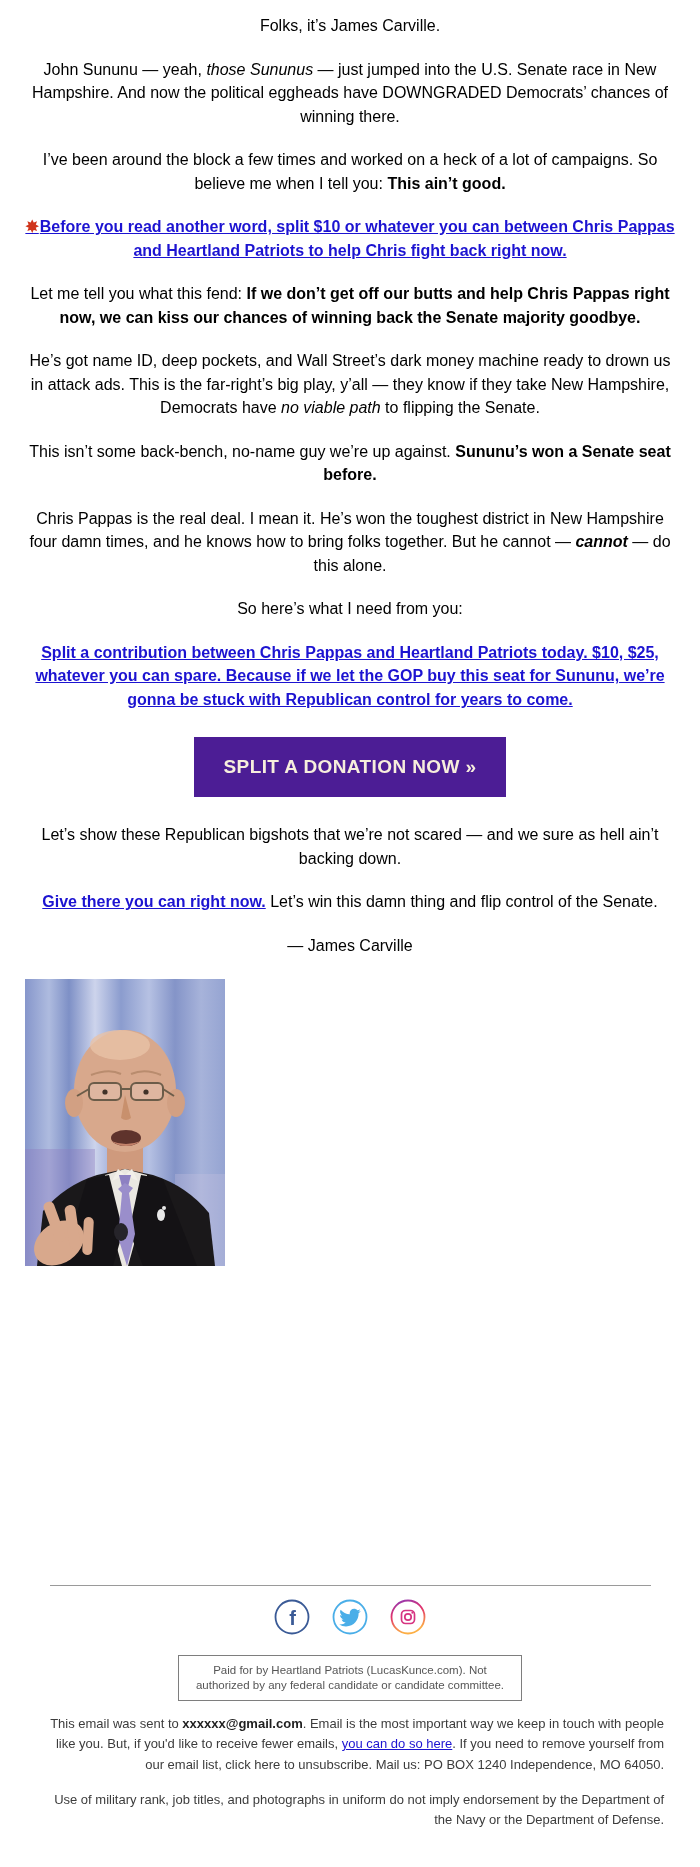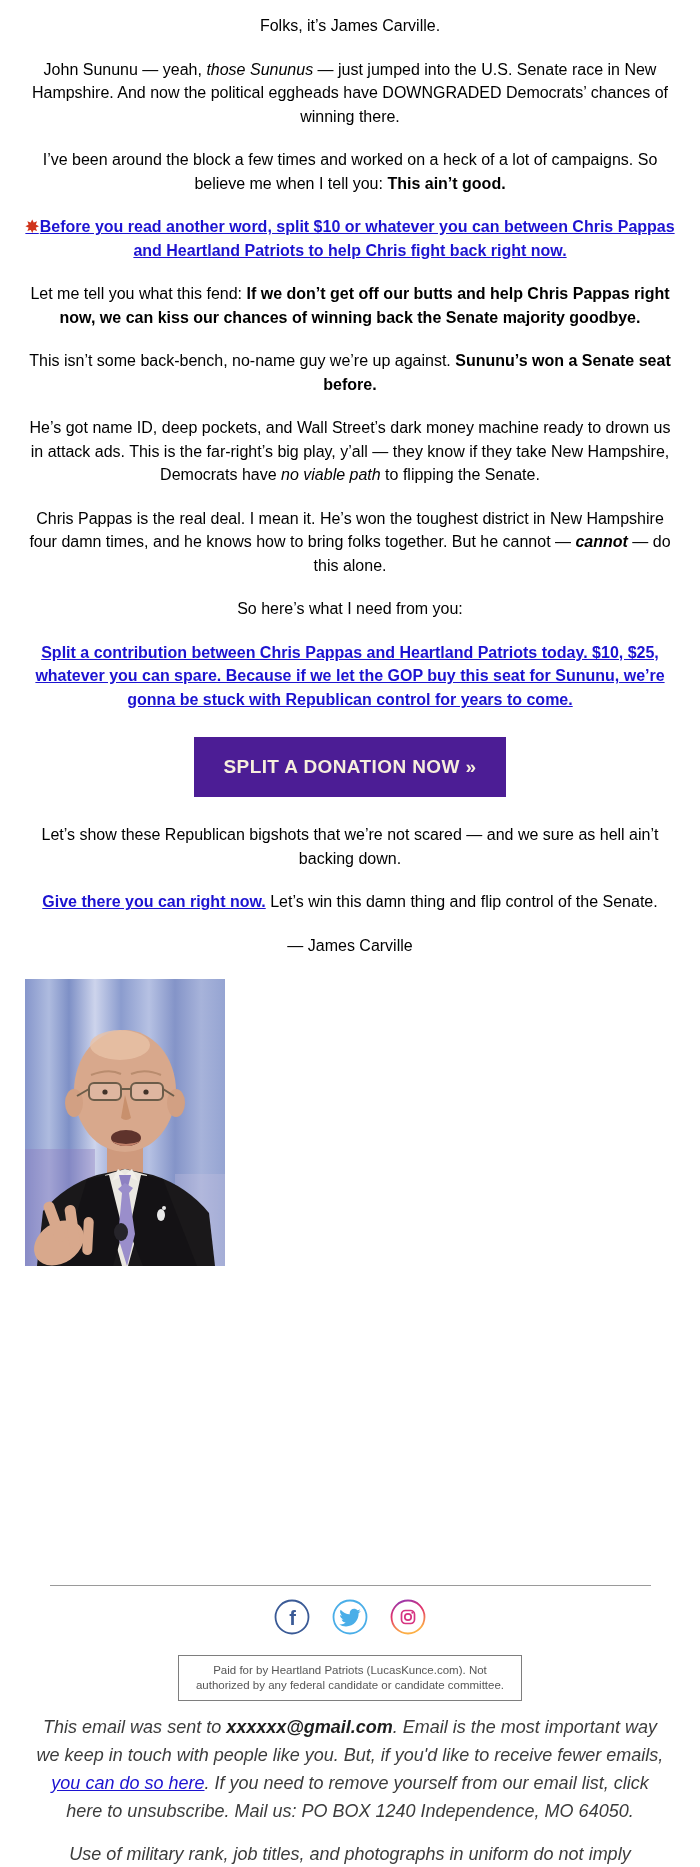--- a/index.html
+++ b/index.html
@@ -24,44 +24,44 @@
   }
   .photo{margin:22px 0 0 3px;line-height:0;}
   .footer{position:absolute;top:1585px;left:0;width:700px;}
   .divider{border:none;border-top:1px solid #9a9a9a;width:601px;margin:0 auto;}
   .social{text-align:center;margin-top:13px;line-height:0;}
   .social a{display:inline-block;margin:0 9px;cursor:pointer;}
   .paidbox{
     width:322px;margin:20px auto 8px;border:1px solid #7e7e7e;
     padding:7px 10px;font-size:11.5px;line-height:1.32;color:#565656;text-align:center;
   }
-  .fine{font-size:18px;line-height:1.55;color:#3c3c3c;text-align:center;width:628px;margin:13px auto 0;font-style:italic;}
+  .fine{font-size:13px;line-height:1.55;color:#3c3c3c;text-align:right;width:628px;margin:13px auto 0;}
   .fine .em{font-weight:bold;color:#1f1f1f;}
   a.smalllink{color:#1c13d1;text-decoration:underline;cursor:pointer;}
   .military{margin-top:15px;}
 </style>
 </head>
 <body>
 
 <div class="page">
   <div class="content">
 
     <p class="first"><span>Folks, it’s James Carville.</span></p>
 
     <p><span>John Sununu — yeah, </span><span class="it">those Sununus</span><span> — just jumped into the U.S. Senate race in New Hampshire. And now the political eggheads have DOWNGRADED Democrats’ chances of winning there.</span></p>
 
     <p><span>I’ve been around the block a few times and worked on a heck of a lot of campaigns. So believe me when I tell you: </span><span class="bld">This ain’t good.</span></p>
 
     <p><a class="biglink"><span class="boom">✸</span><span>Before you read another word, split $10 or whatever you can between Chris Pappas and Heartland Patriots to help Chris fight back right now.</span></a></p>
 
     <p><span>Let me tell you what this fend: </span><span class="bld">If we don’t get off our butts and help Chris Pappas right now, we can kiss our chances of winning back the Senate majority goodbye.</span></p>
 
+    <p><span>He’s got name ID, deep pockets, and Wall Street’s dark money machine ready to drown us in attack ads. This is the far-right’s big play, y’all — they know if they take New Hampshire, Democrats have </span><span class="it">no viable path</span><span> to flipping the Senate.</span></p>
+
     <p><span>This isn’t some back-bench, no-name guy we’re up against. </span><span class="bld">Sununu’s won a Senate seat before.</span></p>
-
-    <p><span>He’s got name ID, deep pockets, and Wall Street’s dark money machine ready to drown us in attack ads. This is the far-right’s big play, y’all — they know if they take New Hampshire, Democrats have </span><span class="it">no viable path</span><span> to flipping the Senate.</span></p>
 
     <p><span>Chris Pappas is the real deal. I mean it. He’s won the toughest district in New Hampshire four damn times, and he knows how to bring folks together. But he cannot — </span><span class="bi">cannot</span><span> — do this alone.</span></p>
 
     <p><span>So here’s what I need from you:</span></p>
 
     <p><a class="biglink"><span>Split a contribution between Chris Pappas and Heartland Patriots today. $10, $25, whatever you can spare. Because if we let the GOP buy this seat for Sununu, we’re gonna be stuck with Republican control for years to come.</span></a></p>
 
     <div class="btnwrap">
       <a class="cta">SPLIT A DONATION NOW »</a>
     </div>

